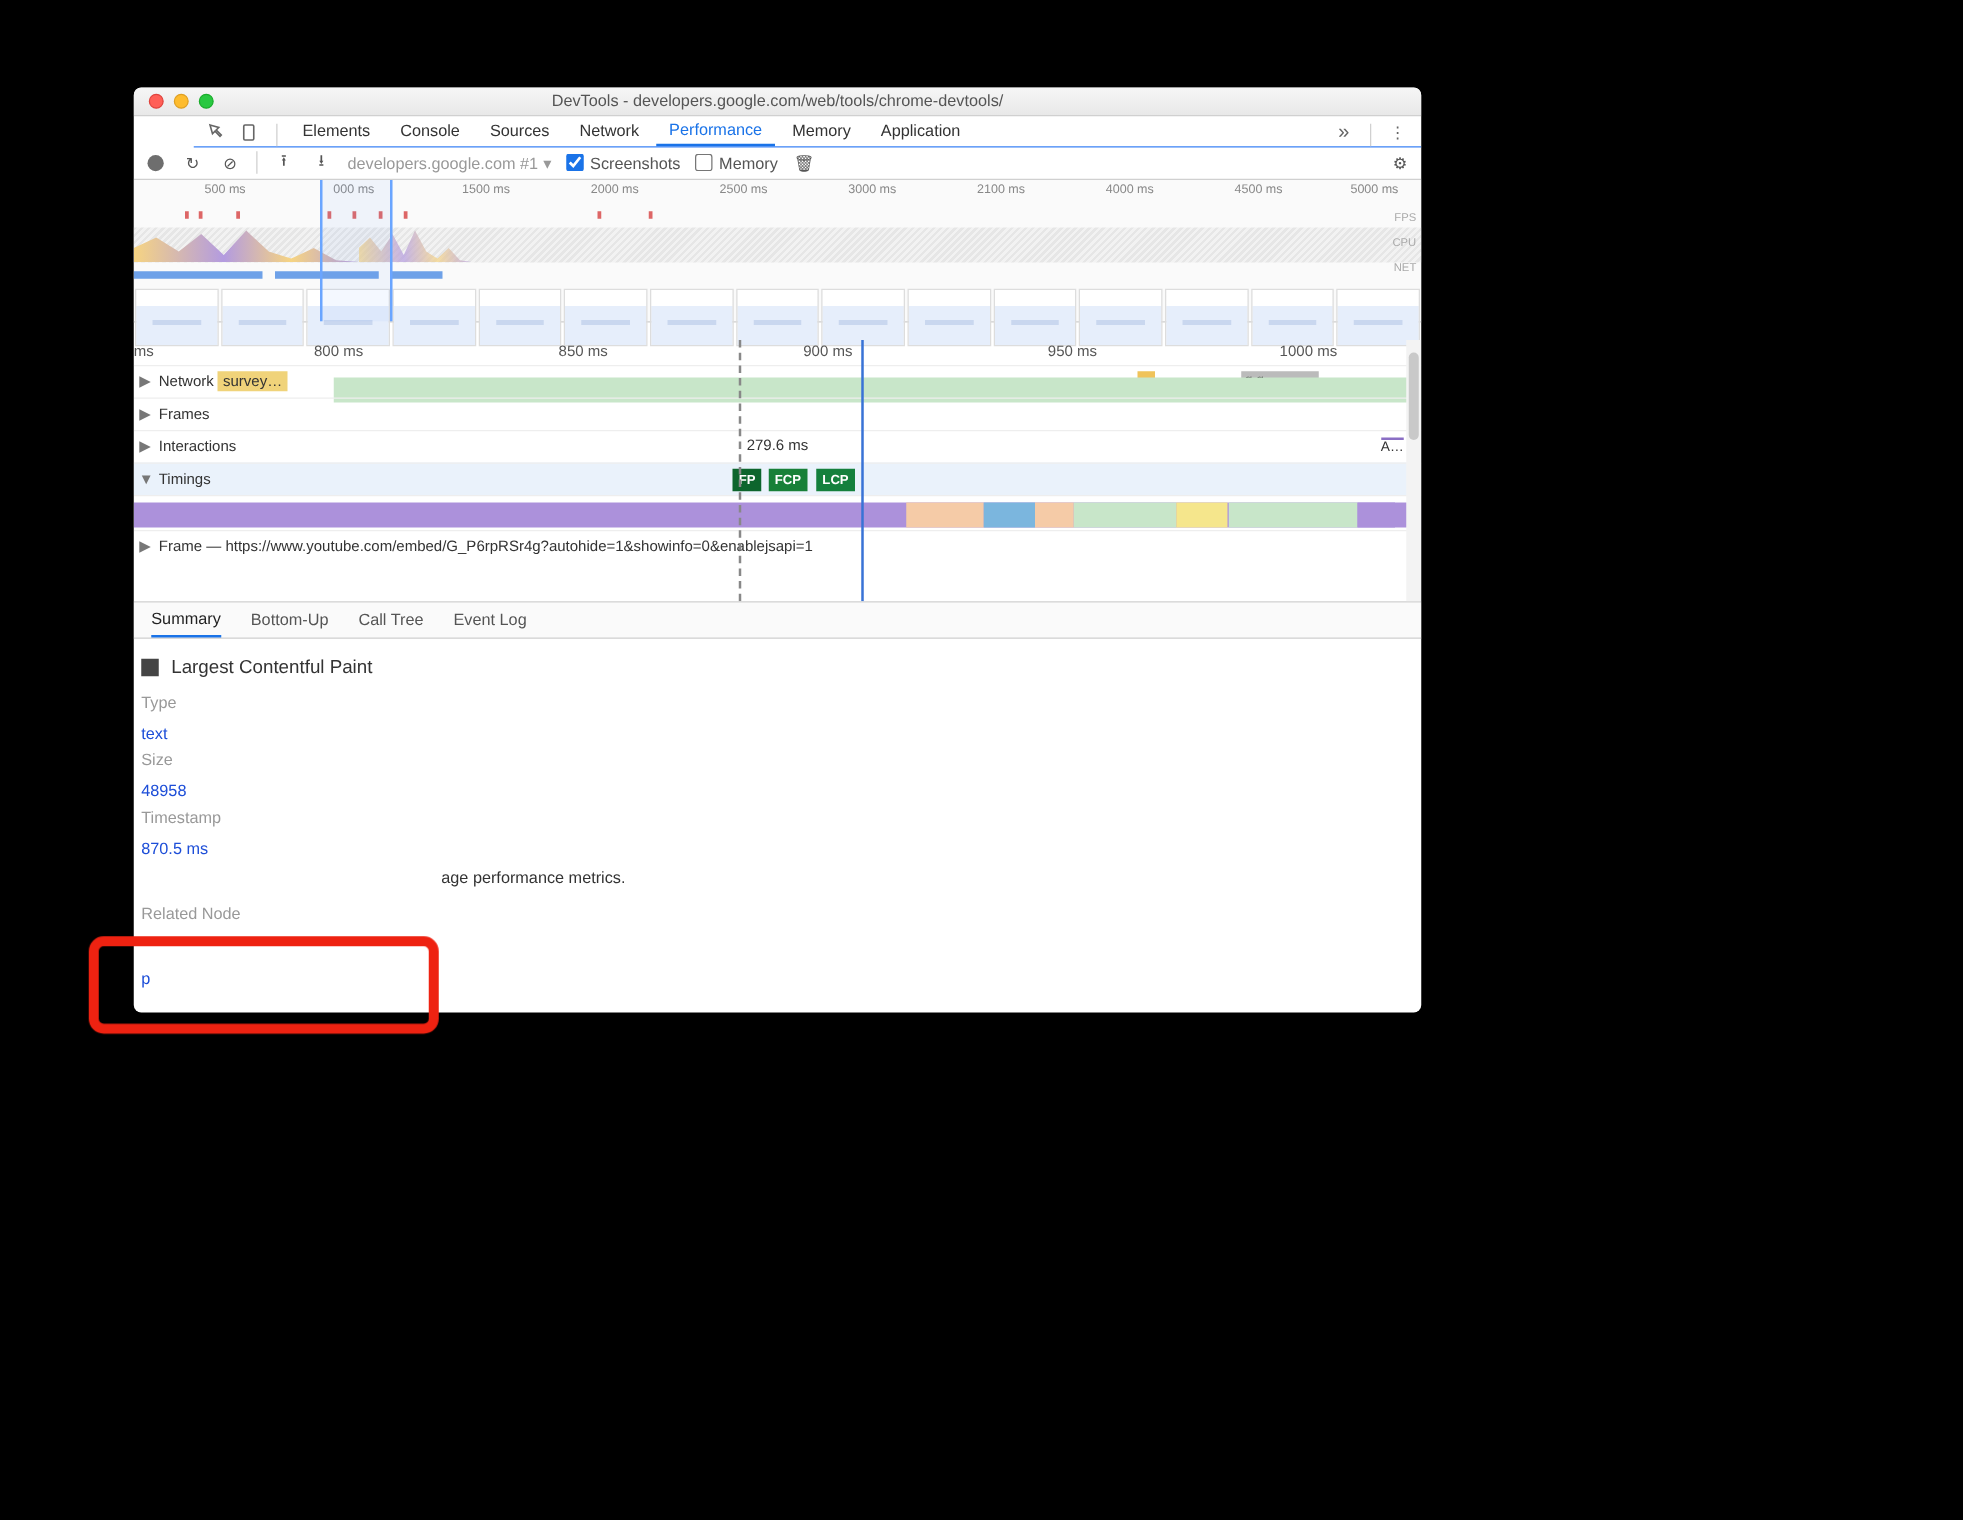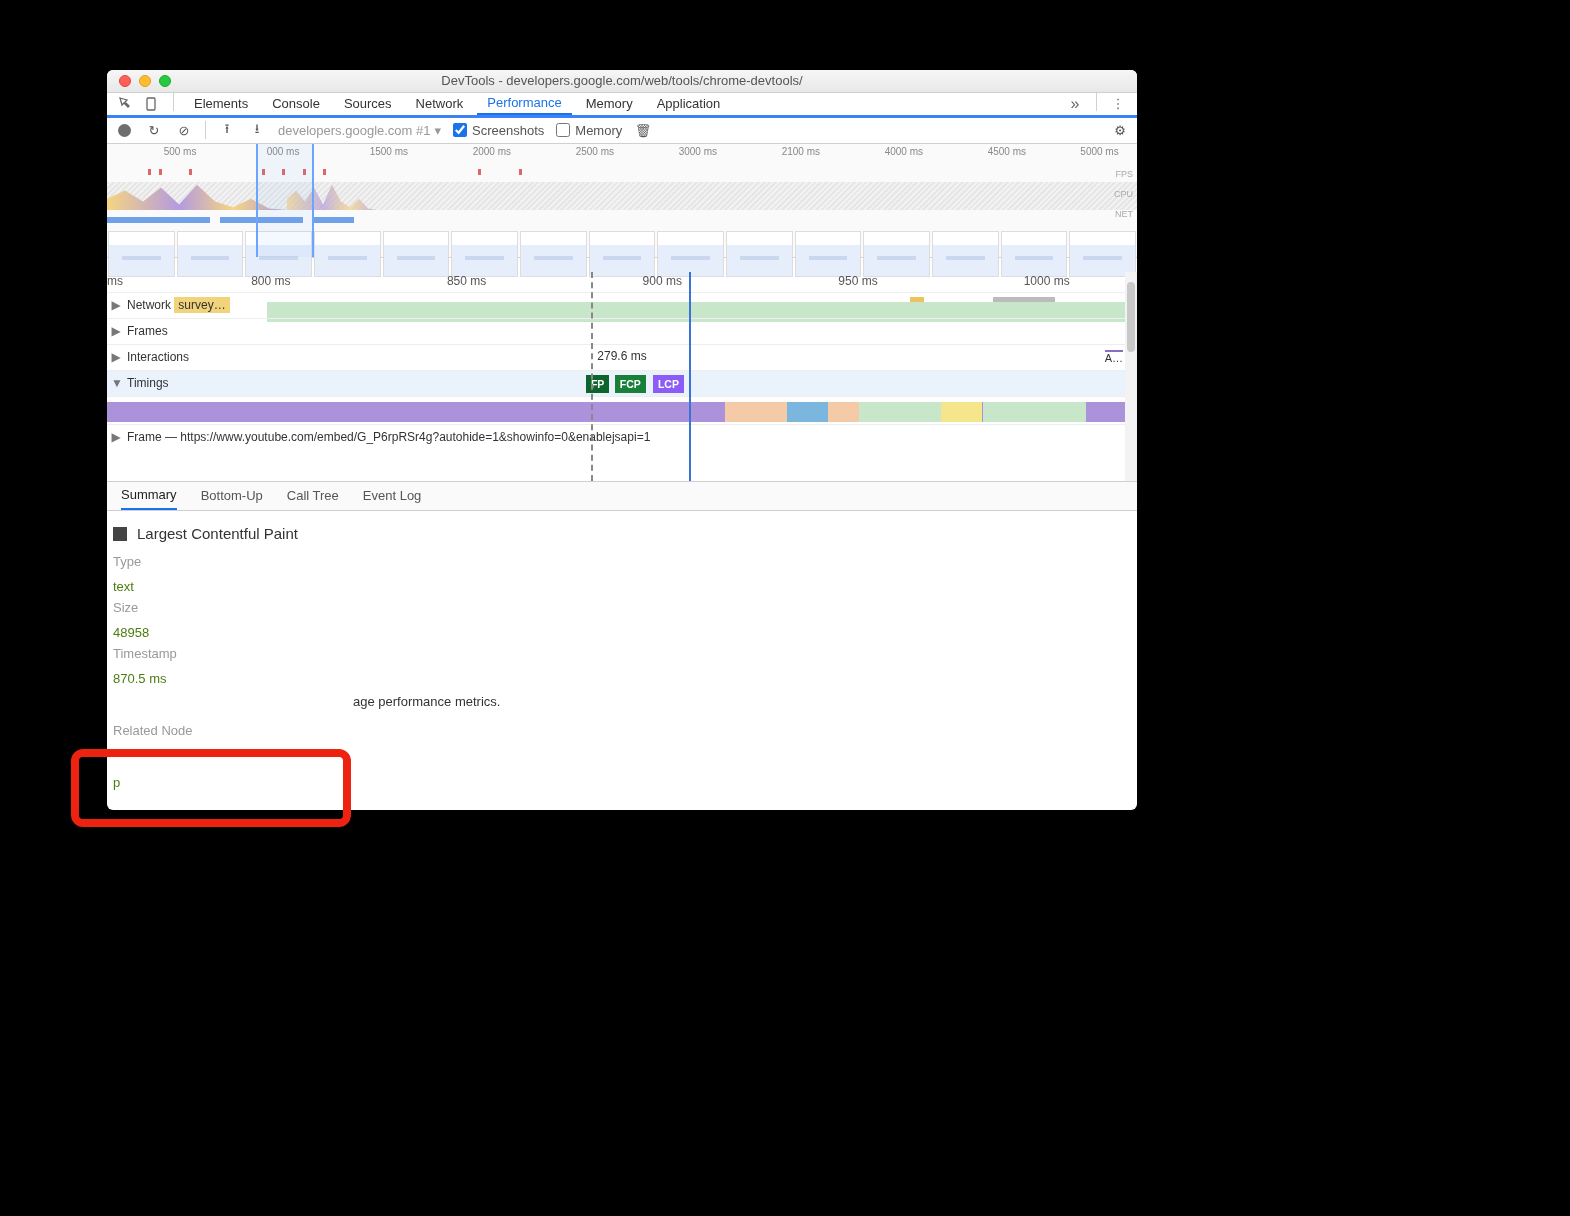--- a/index.html
+++ b/index.html
@@ -13,22 +13,22 @@
   height: 28px; background: linear-gradient(#f6f6f6,#e8e8e8);
   display: flex; align-items: center; position: relative; border-bottom: 1px solid #d0d0d0;
 }
 .traffic { display: flex; gap: 8px; padding-left: 12px; }
 .dot { width: 12px; height: 12px; border-radius: 50%; }
 .dot.red { background: #ff5f57; border: .5px solid #e0443e; }
 .dot.yel { background: #febc2e; border: .5px solid #dfa023; }
 .dot.grn { background: #28c840; border: .5px solid #1aad2b; }
 .title { position: absolute; left: 0; right: 0; text-align: center; font-size: 13px; color: #555; }
 .tabs {
-  height: 30px; border-bottom: 3px solid #3b82f6; display: flex; align-items: flex-start;
-  padding: 0 8px; gap: 4px; font-size: 13px; color: #333;
+  height: 30px; border-bottom: 1px solid #3b82f6; display: flex; align-items: flex-end;
+  padding: 0 8px; gap: 4px; font-size: 13px; color: #333; margin-left: 48px;
 }
 .tabs .iconbtn { width: 22px; height: 22px; display: flex; align-items: center; justify-content: center; color: #666; }
 .tabs .sep { width: 1px; height: 18px; background: #d0d0d0; margin: 0 6px; }
 .tabs .tab { padding: 0 10px; height: 100%; display: flex; align-items: center; cursor: pointer; }
 .tabs .tab.active { color: #1a73e8; border-bottom: 2px solid #1a73e8; }
 .tabs .spacer { flex: 1; }
 .tabs .more { font-size: 16px; }
 .toolbar {
   height: 32px; border-bottom: 1px solid #d0d0d0; display: flex; align-items: center;
   padding: 0 8px; gap: 12px; font-size: 13px; color: #555;
@@ -58,40 +58,40 @@
 .detail {
   flex: none; height: 210px; border-bottom: 1px solid #d0d0d0; position: relative; overflow:hidden;margin-top:14px;
 }
 .detail .ruler { height: 20px; position: relative; font-size: 12px; color: #555; }
 .detail .ruler span { position:absolute; top:2px; }
 .track { height: 26px; border-top: 1px solid #eee; display: flex; align-items: center; font-size: 12px; position:relative;}
 .track .tri { width: 10px; display:inline-block; text-align:center; color:#777; margin:0 6px 0 4px;}
 .track .lbl { color:#333; white-space: nowrap;}
 .track.sel { background:#eaf2fb; }
 .timingchip { position:absolute; top:4px; height:18px; color:#fff; font-size:10.5px; font-weight:600; display:flex; align-items:center; padding:0 5px; }
-.fp { background:#0d652d; } .fcp{ background:#188038;} .lcp{background:#8b5cf6;}
+.fp { background:#0d652d; } .fcp{ background:#188038;} .lcp{background:#15803d;}
 .mainband { position:absolute; left:0; right:0; top:130px; height:20px; background:#ac91db; }
 .mainband .seg { position:absolute; top:0; bottom:0; }
 .framesbar { position:absolute; left:160px; right:0; top:30px; height:20px; background:#c8e6c9; }
 .framesms { position:absolute; top:30px; left:50%; transform:translateX(-50%); font-size:12px; color:#333; }
 .vline { position:absolute; top:0; bottom:0; width:2px; background:#3973d6; }
 .dashv { position:absolute; top:0; bottom:0; width:0; border-left:2px dashed #888; }
 .scroll { position:absolute; right:0; top:0; bottom:0; width:12px; background:#f3f3f3; }
 .scroll .thumb{ position:absolute; left:2px; right:2px; top:10px; height:70px; background:#c9c9c9; border-radius:4px;}
 .btabs {
   height: 36px; border-bottom: 1px solid #d0d0d0; display: flex; align-items: center;
   gap: 24px; padding: 0 14px; font-size: 13px; color: #555; background:#fafafa;
 }
 .btabs .btab.active { color:#222; border-bottom:2px solid #1a73e8; height:100%; display:flex; align-items:center;}
 .summary { padding: 14px 6px; font-size: 13px; color:#333; }
 .summary .hrow { display:flex; align-items:center; gap:10px; margin-bottom:12px; font-size:15px;}
 .sqico { width:14px; height:14px; background:#444; }
 .kv { display:flex; gap:10px; margin:6px 0;flex-direction:column; }
 .kv .k { width:86px; color:#999; }
-.kv .v { color:#4d7c0f; }
+.kv .v { color:#1d4ed8; }
 .afterline { margin-top:8px; color:#333; padding-left:240px;}
 .redbox { position: fixed; left: 71px; top: 749px; width: 280px; height: 78px; border: 8px solid #e21; border-radius: 12px; }
 </style>
 </head>
 <body>
 
 <div class="window">
   <div class="titlebar">
     <div class="traffic">
       <div class="dot red"></div>

